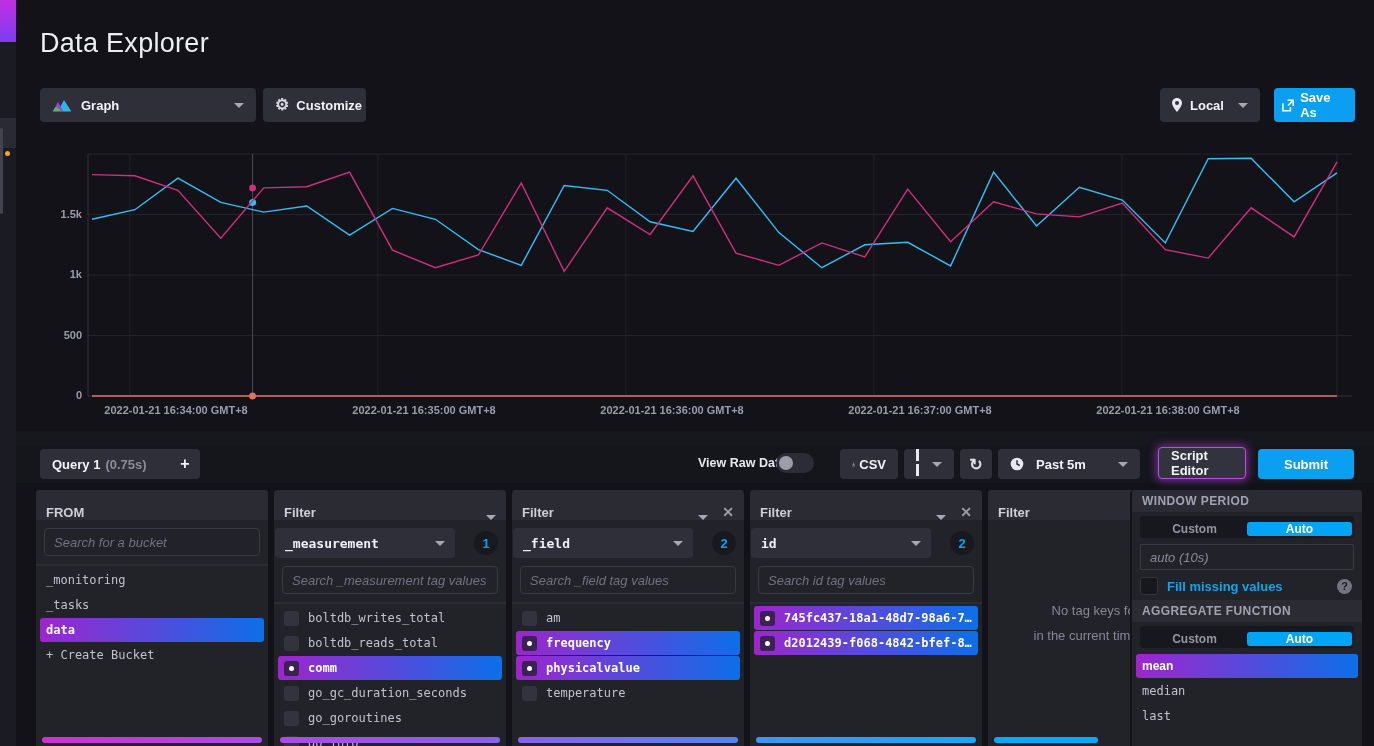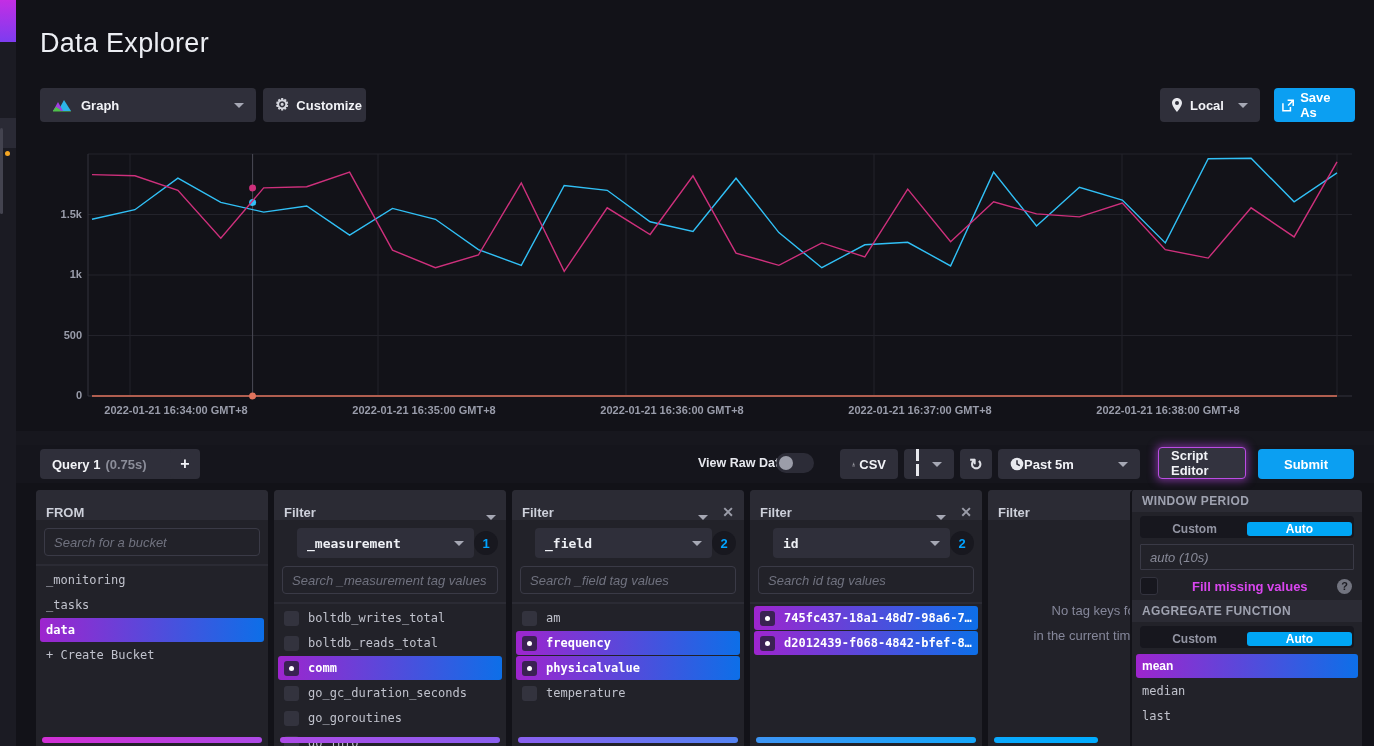--- a/index.html
+++ b/index.html
@@ -39,32 +39,32 @@
   .qtab  { left:40px; top:449px; width:136px; height:30px; }
   .qtab .dur { color:#8b8d99; font-weight:bold; margin-left:5px; }
   .qplus { left:170px; top:449px; width:30px; height:30px; justify-content:center; font-size:16px; padding:0; }
   .raw-label { left:698px; top:456px; font-size:12.5px; font-weight:bold; }
   .toggle { left:776px; top:453px; width:38px; height:20px; border-radius:10px; background:#2c2c37; }
   .toggle .knob { position:absolute; left:3px; top:3px; width:14px; height:14px; border-radius:50%; background:#9b9da9; }
   .csv-btn   { left:840px; top:449px; width:58px; height:30px; gap:4px; }
   .pause-btn { left:904px; top:449px; width:50px; height:30px; gap:8px; justify-content:center; }
   .pbar { display:inline-block; width:3px; height:12px; background:#e8e9ee; margin-right:2px; }
   .refresh-btn { left:960px; top:449px; width:32px; height:30px; justify-content:center; font-size:16px; color:#dfe0e6; padding:0; }
-  .range-dd { left:998px; top:449px; width:142px; height:30px; gap:0; }
+  .range-dd { left:998px; top:449px; width:142px; height:30px; gap:12px; }
   .script-btn { left:1158px; top:447px; width:88px; height:32px; justify-content:center; background:#33333f;
                 border:1px solid #bb4ce4; box-shadow:0 0 8px 2px rgba(187,70,230,.55); }
   .submit-btn { left:1258px; top:449px; width:96px; height:30px; justify-content:center; background:#0b9ff2; color:#fff; }
   .ml-auto { margin-left:auto; }
 
   
   .card { position:absolute; top:490px; bottom:0; width:232px; background:#222229; border-radius:4px 4px 0 0; overflow:hidden; }
   .card-h { height:30px; background:#2b2b34; display:flex; align-items:flex-end; padding:0 10px;
             font-weight:bold; font-size:13px; color:#cdd0da; }
   .card-h .x { color:#9a9ca8; font-size:14px; font-weight:bold; margin-left:14px; }
-  .kv-row { display:flex; align-items:center; margin:8px 8px 0 23px; }
+  .kv-row { display:flex; align-items:center; margin:8px 8px 0 1px; }
   .kv-dd  { width:180px; height:30px; background:#2f2f3a; border-radius:4px; display:flex; align-items:center;
             padding:0 10px; font-size:13px; font-weight:bold; color:#eef0f5; }
   .badge { width:24px; height:24px; border-radius:50%; background:#18181f; color:#00a3ff; font-weight:bold;
            font-size:13px; display:flex; align-items:center; justify-content:center; margin-left:auto; }
   .search { display:block; margin:8px 8px 0 8px; width:216px; height:28px; background:transparent;
             border:1px solid #3a3a46; border-radius:4px; color:#c9cbd4; font-style:italic; font-size:13px;
             padding:0 9px; outline:none; font-family:"Liberation Sans",sans-serif; }
   .search::placeholder { color:#70727f; }
   .divider { border-top:2px solid #2b2b34; margin-top:8px; }
   .list { margin-top:2px; }
@@ -90,21 +90,21 @@
   .seg { margin:4px 8px 0 8px; height:22px; background:#17171e; border-radius:4px; display:flex; padding:2px;align-items:flex-end; }
   .seg div { flex:1; display:flex; align-items:center; justify-content:center; font-size:12px; font-weight:bold; }
   .seg .off { color:#9395a3; }
   .seg .on  { background:#00a6f5; border-radius:3px; color:#fff; }
   .opt-input { display:block; margin:6px 8px 0 8px; width:214px; height:26px; background:transparent;
                border:1px solid #3a3a46; border-radius:1px; font-style:italic; font-size:13px; padding:0 9px;
                outline:none; font-family:"Liberation Sans",sans-serif; color:#888a98; }
   .opt-input::placeholder { color:#888a98; }
   .fill-row { display:flex; align-items:center; margin:6px 10px 4px 8px; height:20px; }
   .fill-cb { width:18px; height:18px; border-radius:3px; background:#17171e; border:1px solid #33333e; margin-right:9px; }
-  .fill-lbl { font-size:13px; font-weight:bold; color:#d946ef;margin-left:25px; }
+  .fill-lbl { font-size:13px; font-weight:bold; color:#0ea5e9; }
   .qmark { margin-left:auto; width:15px; height:15px; border-radius:50%; background:#72747f; color:#1c1c22;
            font-size:11px; font-weight:bold; display:flex; align-items:center; justify-content:center; }
 </style>
 </head>
 <body>
 
 <div class="abs nav-rail">
   <div class="abs nav-logo"></div>
   <div class="abs nav-box"></div>
   <div class="abs nav-scroll"></div>

